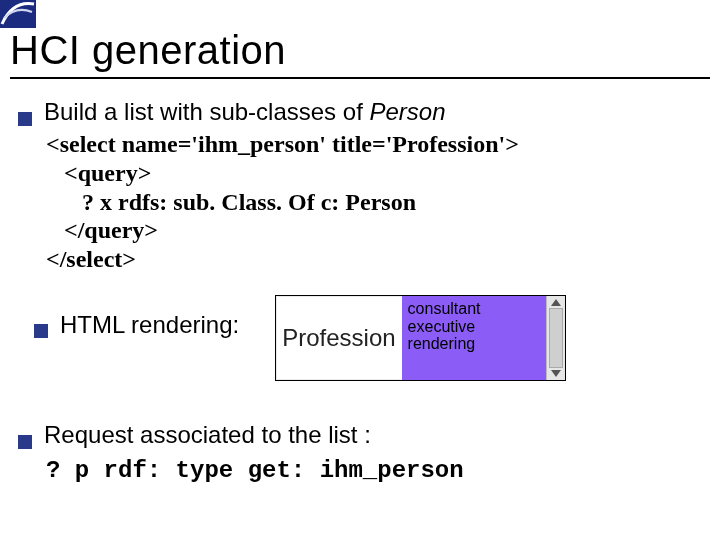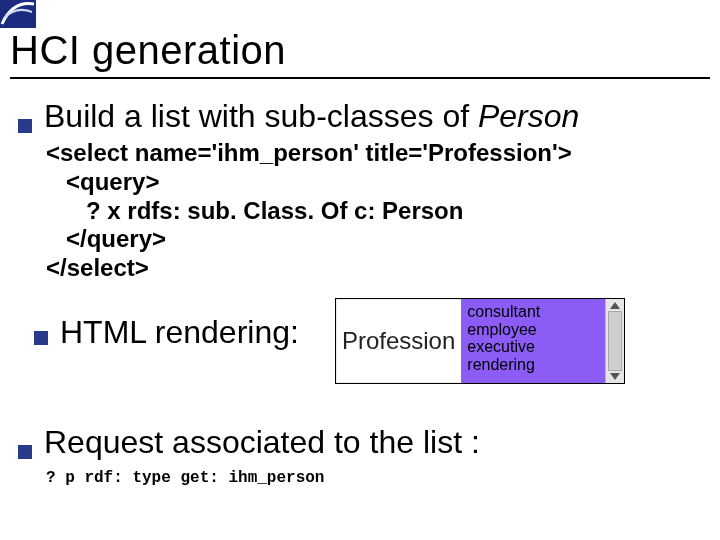--- a/index.html
+++ b/index.html
@@ -57,38 +57,38 @@
   .bullet-mark {
     width: 14px;
     height: 14px;
     background: #2a3a8a;
     flex: 0 0 auto;
     margin-right: 12px;
     position: relative;
     top: 6px;
   }
   .bullet-text {
-    font-size: 32px;
+    font-size: 24px;
   }
   .italic { font-style: italic; }
   .code-block {
     margin-left: 28px;
-    font-family: Liberation Sans, sans-serif;
+    font-family: Liberation Serif, serif;
     font-weight: bold;
     font-size: 24px;
     line-height: 1.2;
     white-space: pre;
     margin-top: 4px;
-    margin-bottom: 15px;
+    margin-bottom: 21px;
   }
   .code-inline {
     margin-left: 28px;
     font-family: "Courier New", Courier, monospace;
     font-weight: bold;
-    font-size: 16px;
+    font-size: 24px;
     margin-top: 8px;
   }
   .render-row {
     display: flex;
     align-items: flex-start;
     margin-top: 8px;
     margin-bottom: 40px;
   }
   .render-widget {
     margin-left: 20px;
@@ -187,21 +187,20 @@
       <div class="bullet-row" style="margin:16px;align-items:center;">
         <span class="bullet-mark"></span>
         <span class="bullet-text">HTML rendering:</span>
       </div>
 
       <div class="render-widget">
         <div class="widget-label">Profession</div>
         <div class="widget-listwrap">
           <div class="widget-list">
             <div>consultant</div>
-            <div>employee</div>
             <div>executive</div>
             <div>rendering</div>
           </div>
           <div class="widget-scroll">
             <div class="arrow up"></div>
             <div class="thumb"></div>
             <div class="arrow down"></div>
           </div>
         </div>
       </div>

